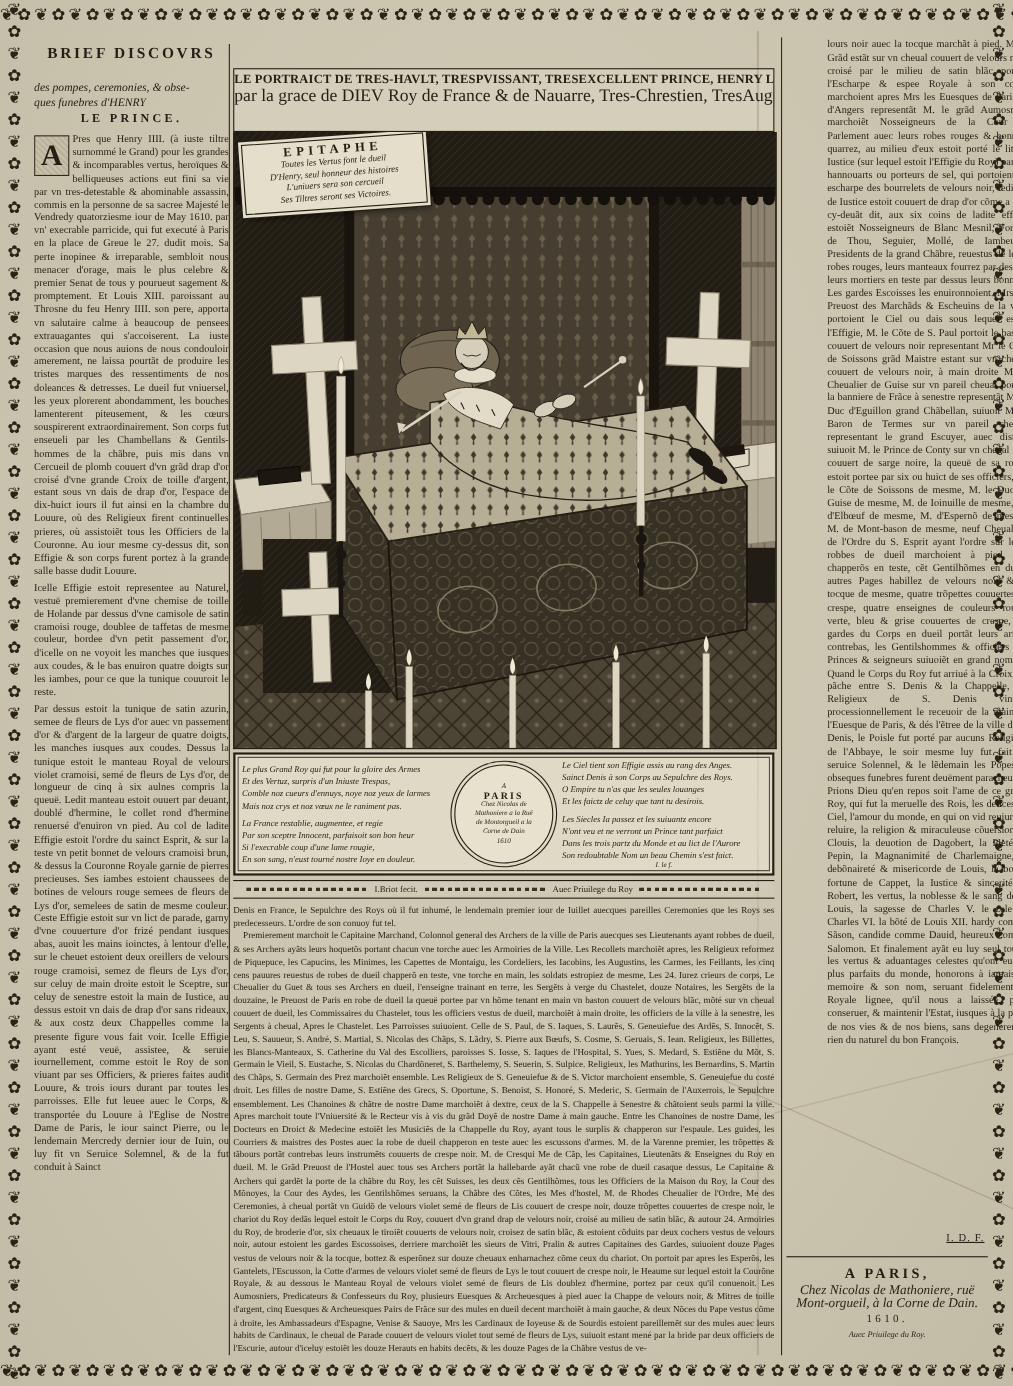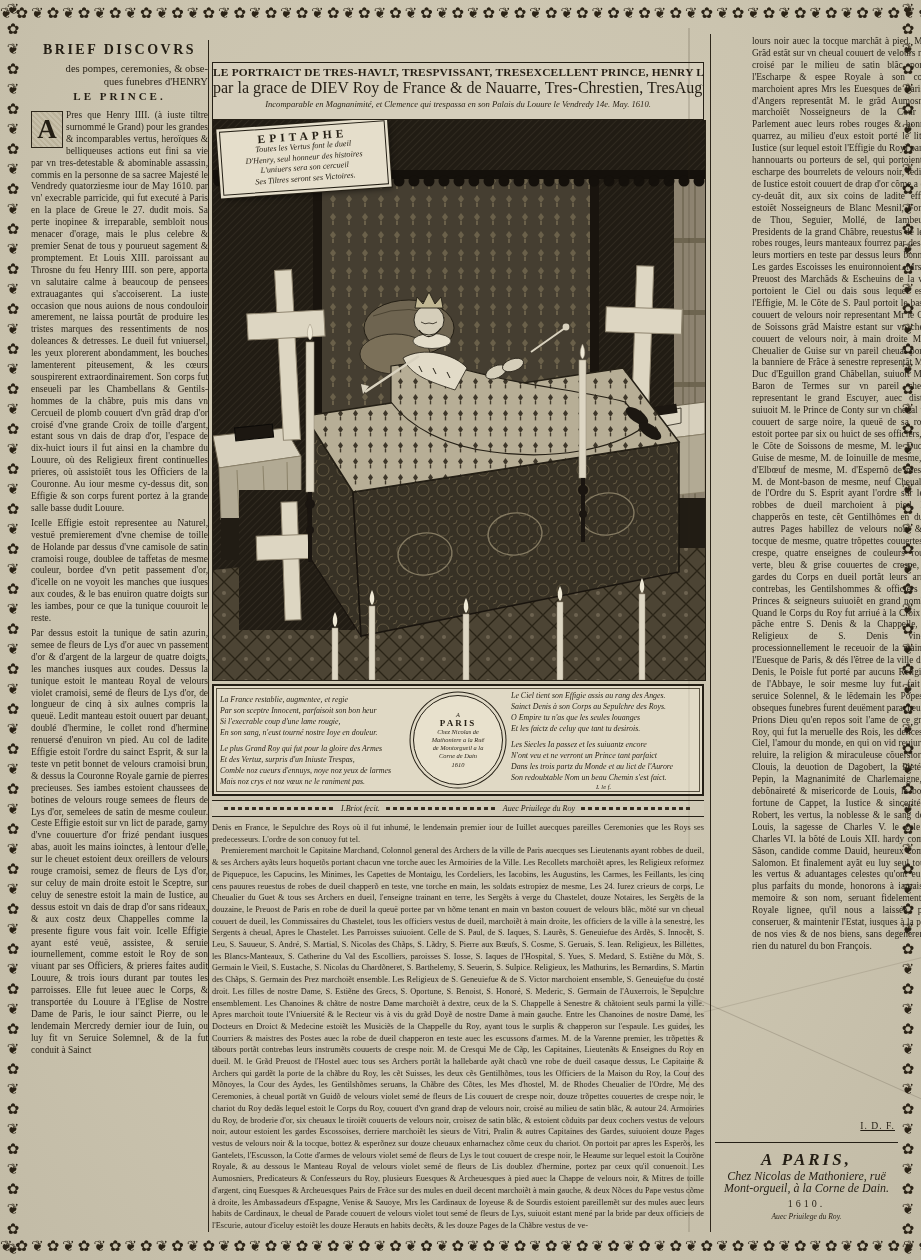--- a/index.html
+++ b/index.html
@@ -11,22 +11,22 @@
       font-size:15px;letter-spacing:3px;line-height:26px;text-align:center;white-space:nowrap;}
   .ob-top{left:0;top:0;width:921px;height:26px;}
   .ob-bottom{left:0;top:1233px;width:921px;height:27px;}
   .ob-left,.ob-right{top:0;width:26px;height:1260px;writing-mode:vertical-rl;text-orientation:upright;letter-spacing:2px;line-height:26px;}
   .ob-left{left:0;}
   .ob-right{left:895px;}
   
   .vrule{position:absolute;width:1px;background:#2e271b;}
   
   .col-left{position:absolute;left:31px;top:42px;width:177px;height:1190px;overflow:hidden;}
-  .lc-h1{font-size:14px;letter-spacing:2.5px;text-align:center;margin:0 0 4px 0;font-weight:bold;}
-  .lc-h2{font-size:10.6px;text-align:right;margin:0;line-height:13px;}
+  .lc-h1{font-size:14px;letter-spacing:2.5px;text-align:center;margin:0 0 16px 0;font-weight:bold;}
+  .lc-h2{font-size:10.6px;font-style:italic;text-align:left;margin:0;line-height:13px;}
   .lc-h4{font-size:11px;letter-spacing:3px;text-align:center;margin:2px 0 8px 0;font-weight:bold;}
   .body{font-size:9.4px;line-height:11.9px;text-align:justify;margin:0 0 3px 0;}
   .dropcap{float:left;width:30px;height:35px;margin:1px 3px 0 0;border:1px solid #2e271b;
            background:repeating-linear-gradient(45deg,#c7bfa9 0 2px,#bbb29a 2px 4px);
            font-size:27px;line-height:34px;text-align:center;font-weight:bold;}
   
   .title-box{position:absolute;left:212px;top:62px;width:492px;height:58px;border:1.5px solid #241f15;
              box-sizing:border-box;text-align:center;background:#d5cebb;overflow:hidden;padding-top:3px;}
   .t1{font-size:11.4px;letter-spacing:.2px;white-space:nowrap;font-weight:bold;}
   .t2{font-size:16px;white-space:nowrap;margin-top:1px;}
@@ -51,26 +51,26 @@
   .cartouche{width:88px;height:88px;border-radius:50%;border:1.5px solid #241f15;box-shadow:0 0 0 2.5px #e0d9c5,0 0 0 3.5px #241f15;
              background:#e8e1cd;display:flex;flex-direction:column;justify-content:center;text-align:center;
              margin:0 8px;flex:none;}
   .c-line{font-size:6.4px;font-style:italic;line-height:8.2px;white-space:nowrap;}
   .c-line.big{font-size:9px;letter-spacing:2px;font-weight:bold;font-style:normal;}
   
   .priv-band{position:absolute;left:212px;top:800px;width:492px;height:17px;display:flex;align-items:center;
              border-top:1px solid #241f15;border-bottom:1px solid #241f15;background:#d0c9b5;box-sizing:border-box;padding:0 6px;}
   .flourish{flex:1;height:3px;margin:0 6px;
             background:repeating-linear-gradient(90deg,#3a3225 0 4px,transparent 4px 7px);}
-  .pb-text{font-size:8px;font-style:italic;white-space:nowrap;}
+  .pb-text{font-size:8px;white-space:nowrap;}
   
   .col-right{position:absolute;left:752px;top:36px;width:183px;height:1084px;overflow:hidden;}
   .rc-sig{position:absolute;left:715px;top:1120px;width:180px;text-align:right;font-size:9.6px;letter-spacing:1px;text-decoration:underline;}
   .imprint{position:absolute;left:715px;top:1142px;width:183px;text-align:center;border-top:1px solid #241f15;padding-top:7px;}
-  .im-1{font-size:17px;font-style:italic;letter-spacing:3px;font-weight:bold;}
+  .im-1{font-size:13px;letter-spacing:3px;font-weight:bold;}
   .im-l{font-size:12px;font-style:italic;line-height:12px;white-space:nowrap;}
   .im-year{font-size:10px;letter-spacing:3px;margin-top:4px;}
   .im-priv{font-size:7.6px;font-style:italic;margin-top:3px;}
   
   .bottom-block{position:absolute;left:212px;top:822px;width:492px;height:408px;overflow:hidden;}
   .bottom-block p{font-size:8.3px;line-height:11.7px;text-align:justify;margin:0;}
   .bottom-block p + p{text-indent:9px;}
   
   .fold-v{position:absolute;left:688px;top:28px;width:2px;height:1204px;
           background:linear-gradient(rgba(45,36,20,.16),rgba(45,36,20,.05) 60%,rgba(45,36,20,.14));}
@@ -96,21 +96,20 @@
     <div class="lc-h2">ques funebres d'HENRY</div>
     <div class="lc-h4">LE PRINCE.</div>
     <p class="body"><span class="dropcap">A</span><span>Pres que Henry IIII. (à iuste tiltre surnommé le Grand) pour les grandes &amp; incomparables vertus, heroïques &amp; belliqueuses actions eut fini sa vie par vn tres-detestable &amp; abominable assassin, commis en la personne de sa sacree Majesté le Vendredy quatorziesme iour de May 1610. par vn' execrable parricide, qui fut executé à Paris en la place de Greue le 27. dudit mois. Sa perte inopinee &amp; irreparable, sembloit nous menacer d'orage, mais le plus celebre &amp; premier Senat de tous y pourueut sagement &amp; promptement. Et Louis XIII. paroissant au Throsne du feu Henry IIII. son pere, apporta vn salutaire calme à beaucoup de pensees extrauagantes qui s'accoiserent. La iuste occasion que nous auions de nous condouloir amerement, ne laissa pourtãt de produire les tristes marques des ressentiments de nos doleances &amp; detresses. Le dueil fut vniuersel, les yeux plorerent abondamment, les bouches lamenterent piteusement, &amp; les cœurs souspirerent extraordinairement. Son corps fut enseueli par les Chambellans &amp; Gentils-hommes de la chãbre, puis mis dans vn Cercueil de plomb couuert d'vn grãd drap d'or croisé d'vne grande Croix de toille d'argent, estant sous vn dais de drap d'or, l'espace de dix-huict iours il fut ainsi en la chambre du Louure, où des Religieux firent continuelles prieres, où assistoiẽt tous les Officiers de la Couronne. Au iour mesme cy-dessus dit, son Effigie &amp; son corps furent portez à la grande salle basse dudit Louure.</span></p>
     <p class="body">Icelle Effigie estoit representee au Naturel, vestuë premierement d'vne chemise de toille de Holande par dessus d'vne camisole de satin cramoisi rouge, doublee de taffetas de mesme couleur, bordee d'vn petit passement d'or, d'icelle on ne voyoit les manches que iusques aux coudes, &amp; le bas enuiron quatre doigts sur les iambes, pour ce que la tunique couuroit le reste.</p>
     <p class="body">Par dessus estoit la tunique de satin azurin, semee de fleurs de Lys d'or auec vn passement d'or &amp; d'argent de la largeur de quatre doigts, les manches iusques aux coudes. Dessus la tunique estoit le manteau Royal de velours violet cramoisi, semé de fleurs de Lys d'or, de longueur de cinq à six aulnes compris la queuë. Ledit manteau estoit ouuert par deuant, doublé d'hermine, le collet rond d'hermine renuersé d'enuiron vn pied. Au col de ladite Effigie estoit l'ordre du sainct Esprit, &amp; sur la teste vn petit bonnet de velours cramoisi brun, &amp; dessus la Couronne Royale garnie de pierres precieuses. Ses iambes estoient chaussees de botines de velours rouge semees de fleurs de Lys d'or, semelees de satin de mesme couleur. Ceste Effigie estoit sur vn lict de parade, garny d'vne couuerture d'or frizé pendant iusques abas, auoit les mains ioinctes, à lentour d'elle, sur le cheuet estoient deux oreillers de velours rouge cramoisi, semez de fleurs de Lys d'or, sur celuy de main droite estoit le Sceptre, sur celuy de senestre estoit la main de Iustice, au dessus estoit vn dais de drap d'or sans rideaux, &amp; aux costz deux Chappelles comme la presente figure vous fait voir. Icelle Effigie ayant esté veuë, assistee, &amp; seruie iournellement, comme estoit le Roy de son viuant par ses Officiers, &amp; prieres faites audit Louure, &amp; trois iours durant par toutes les parroisses. Elle fut leuee auec le Corps, &amp; transportée du Louure à l'Eglise de Nostre Dame de Paris, le iour sainct Pierre, ou le lendemain Mercredy dernier iour de Iuin, ou luy fit vn Seruice Solemnel, &amp; de la fut conduit à Sainct</p>
   </aside>
 
   <div class="title-box">
     <div class="t1">LE PORTRAICT DE TRES-HAVLT, TRESPVISSANT, TRESEXCELLENT PRINCE, HENRY LE GRAND,</div>
     <div class="t2">par la grace de DIEV Roy de France &amp; de Nauarre, Tres-Chrestien, TresAuguste, Tres-Victorieux, et</div>
-    <div class="t3">Incomparable en Magnanimité, et Clemence qui trespassa en son Palais du Louure le Vendredy 14e. May. 1610.</div>
   </div>
 
   <div class="engraving">
     <svg width="492" height="560" viewBox="0 0 492 560" xmlns="http://www.w3.org/2000/svg">
       <defs>
         <pattern id="ph" width="5" height="5" patternTransform="rotate(45)" patternUnits="userSpaceOnUse">
           <rect width="5" height="5" fill="#211c14"></rect>
             <line x1="0" y1="0" x2="0" y2="5" stroke="#3b3327" stroke-width="1.1"></line>
         </pattern>
         <pattern id="pt" width="16" height="18" patternUnits="userSpaceOnUse">
@@ -308,30 +307,30 @@
       <div class="ep-line">Toutes les Vertus font le dueil</div>
       <div class="ep-line">D'Henry, seul honneur des histoires</div>
       <div class="ep-line">L'uniuers sera son cercueil</div>
       <div class="ep-line">Ses Tiltres seront ses Victoires.</div>
     </div>
   </div>
 
   <div class="verse-panel">
     <div class="v-col">
       <div class="v-group">
+        <div class="v-line">Le plus Grand Roy qui fut pour la gloire des Armes</div>
+        <div class="v-line">Et des Vertuz, surpris d'un Iniuste Trespas,</div>
+        <div class="v-line">Comble noz cueurs d'ennuys, noye noz yeux de larmes</div>
+        <div class="v-line">Mais noz crys et noz vœux ne le raniment pas.</div>
+      </div>
+      <div class="v-group">
         <div class="v-line">La France restablie, augmentee, et regie</div>
         <div class="v-line">Par son sceptre Innocent, parfaisoit son bon heur</div>
         <div class="v-line">Si l'execrable coup d'une lame rougie,</div>
         <div class="v-line">En son sang, n'eust tourné nostre Ioye en douleur.</div>
-      </div>
-      <div class="v-group">
-        <div class="v-line">Le plus Grand Roy qui fut pour la gloire des Armes</div>
-        <div class="v-line">Et des Vertuz, surpris d'un Iniuste Trespas,</div>
-        <div class="v-line">Comble noz cueurs d'ennuys, noye noz yeux de larmes</div>
-        <div class="v-line">Mais noz crys et noz vœux ne le raniment pas.</div>
       </div>
     </div>
     <div class="cartouche">
       <div class="c-line">A</div>
       <div class="c-line big">PARIS</div>
       <div class="c-line">Chez Nicolas de</div>
       <div class="c-line">Mathoniere a la Ruë</div>
       <div class="c-line">de Montorgueil a la</div>
       <div class="c-line">Corne de Dain</div>
       <div class="c-line">1610</div>

